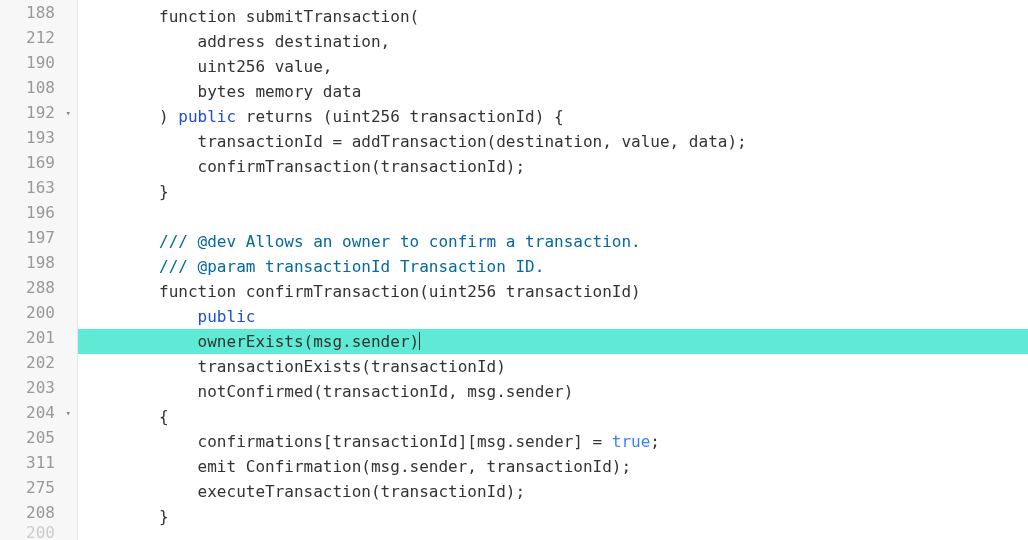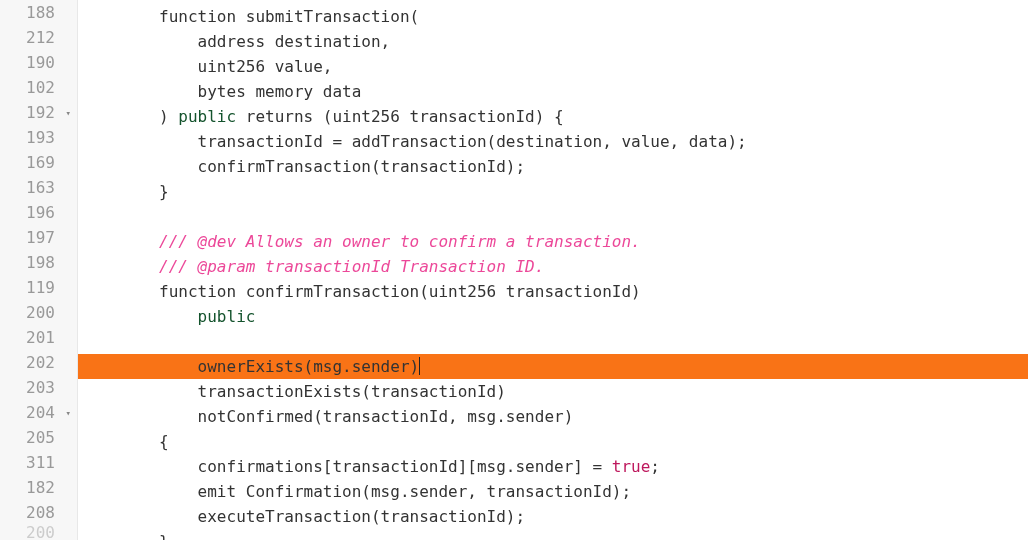--- a/index.html
+++ b/index.html
@@ -46,62 +46,61 @@
     white-space: pre;
     position: relative;
     padding-top: 4px;
   }
   .code-line {
     height: 25px;
     padding-left: 4px;
     position: relative;
   }
   .active-line {
-    background: #f97316;
-    margin-top: 25px;
+    background: #5eead4;
   }
   .tok-default { color: #333333; }
-  .tok-keyword { color: #14532d; }
-  .tok-bool    { color: #be185d; margin-top: 12px; }
-  .tok-comment { color: #ec4899; font-style: italic; }
+  .tok-keyword { color: #1d4ed8; }
+  .tok-bool    { color: #3b82f6; margin-top: 12px; }
+  .tok-comment { color: #0369a1; }
   .cursor {
     display: inline-block;
     width: 0;
     border-right: 1.5px solid #222;
     height: 18px;
     vertical-align: -3px;
   }
   .partial {
     color: #cccccc;
   }
 </style>
 </head>
 <body>
 
 <div class="editor">
   <div class="gutter" id="gutter">
       <div class="gutter-row">188</div>
       <div class="gutter-row">212</div>
       <div class="gutter-row">190</div>
-      <div class="gutter-row">102</div>
+      <div class="gutter-row">108</div>
       <div class="gutter-row">192<span class="fold">▾</span></div>
       <div class="gutter-row">193</div>
       <div class="gutter-row">169</div>
       <div class="gutter-row">163</div>
       <div class="gutter-row">196</div>
       <div class="gutter-row">197</div>
       <div class="gutter-row">198</div>
-      <div class="gutter-row">119</div>
+      <div class="gutter-row">288</div>
       <div class="gutter-row">200</div>
       <div class="gutter-row">201</div>
       <div class="gutter-row">202</div>
       <div class="gutter-row">203</div>
       <div class="gutter-row">204<span class="fold">▾</span></div>
       <div class="gutter-row">205</div>
       <div class="gutter-row">311</div>
-      <div class="gutter-row">182</div>
+      <div class="gutter-row">275</div>
       <div class="gutter-row">208</div>
       <div class="gutter-row" style="height: 15px; overflow: hidden;">
         <span class="partial">200</span>
       </div>
     </div>
   <div class="code" id="code"><div class="code-line"><span class="tok-default">        function submitTransaction(</span></div><div class="code-line"><span class="tok-default">            address destination,</span></div><div class="code-line"><span class="tok-default">            uint256 value,</span></div><div class="code-line"><span class="tok-default">            bytes memory data</span></div><div class="code-line"><span class="tok-default">        ) </span><span class="tok-keyword">public</span><span class="tok-default"> returns (uint256 transactionId) {</span></div><div class="code-line"><span class="tok-default">            transactionId = addTransaction(destination, value, data);</span></div><div class="code-line"><span class="tok-default">            confirmTransaction(transactionId);</span></div><div class="code-line"><span class="tok-default">        }</span></div><div class="code-line"><span class="tok-default"></span></div><div class="code-line"><span class="tok-default">        </span><span class="tok-comment">/// @dev Allows an owner to confirm a transaction.</span></div><div class="code-line"><span class="tok-default">        </span><span class="tok-comment">/// @param transactionId Transaction ID.</span></div><div class="code-line"><span class="tok-default">        function confirmTransaction(uint256 transactionId)</span></div><div class="code-line"><span class="tok-default">            </span><span class="tok-keyword">public</span></div><div class="code-line active-line"><span class="tok-default">            ownerExists(msg.sender)</span><span class="cursor"></span></div><div class="code-line"><span class="tok-default">            transactionExists(transactionId)</span></div><div class="code-line"><span class="tok-default">            notConfirmed(transactionId, msg.sender)</span></div><div class="code-line"><span class="tok-default">        {</span></div><div class="code-line"><span class="tok-default">            confirmations[transactionId][msg.sender] = </span><span class="tok-bool">true</span><span class="tok-default">;</span></div><div class="code-line"><span class="tok-default">            emit Confirmation(msg.sender, transactionId);</span></div><div class="code-line"><span class="tok-default">            executeTransaction(transactionId);</span></div><div class="code-line"><span class="tok-default">        }</span></div></div>
 </div>
 
 </body></html>

